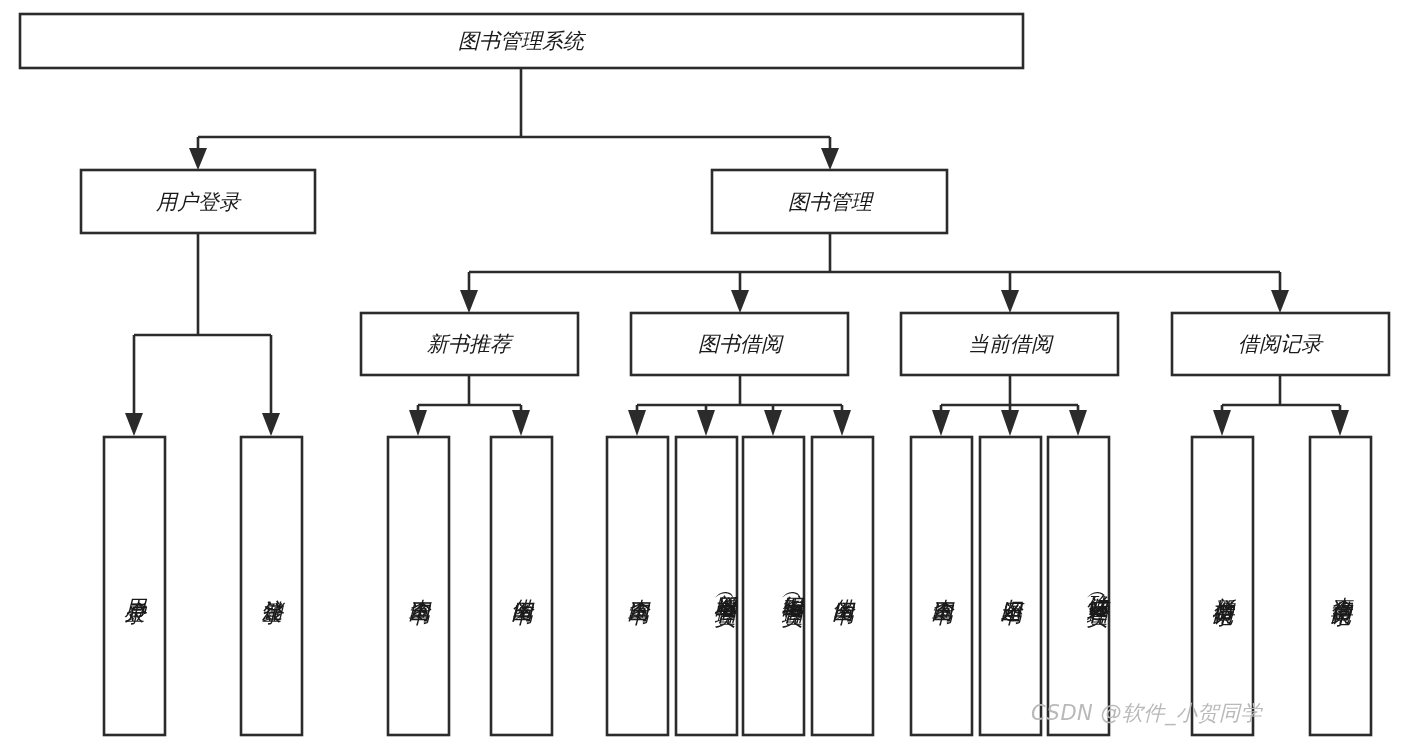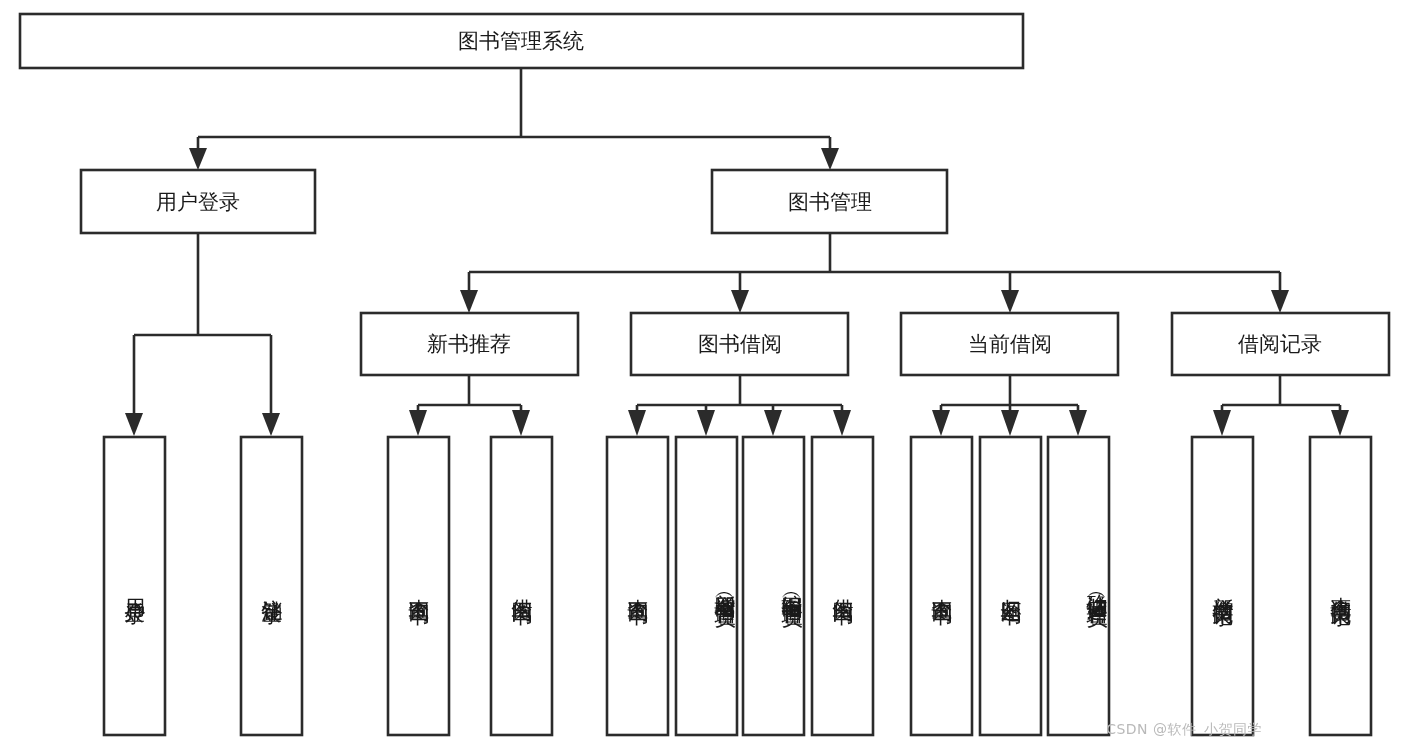--- a/index.html
+++ b/index.html
@@ -11,20 +11,21 @@
     width: 1405px;
     height: 747px;
     font-family: "DejaVu Sans", "Liberation Sans", sans-serif;
     overflow: hidden;
     position: relative;
   }
   #diagram-root {
     position: relative;
     width: 1272px;
     height: 747px;
+    font-style: italic;
   }
   svg.flow {
     position: absolute;
     left: 0;
     top: 0;
     width: 1405px;
     height: 747px;
   }
   .node-box {
     fill: #ffffff;
@@ -59,23 +60,23 @@
     font-size: 21px;
     line-height: 1.18;
     letter-spacing: 2px;
     color: #1a1a1a;
     white-space: nowrap;
     pointer-events: none;
   }
   #watermark {
     position: absolute;
     right: 10px;
-    bottom: 8px;
-    font-family: "DejaVu Sans", "Liberation Sans", sans-serif;
-    font-size: 14px;
+    bottom: 20px;
+    font-family: "DejaVu Sans", "Liberation Sans", sans-serif;
+    font-size: 21px;
     color: #b9b9b9;
     letter-spacing: 0.5px;
     user-select: none;
   }
 </style>
 </head>
 <body>
 
 <div id="diagram-root">
 

